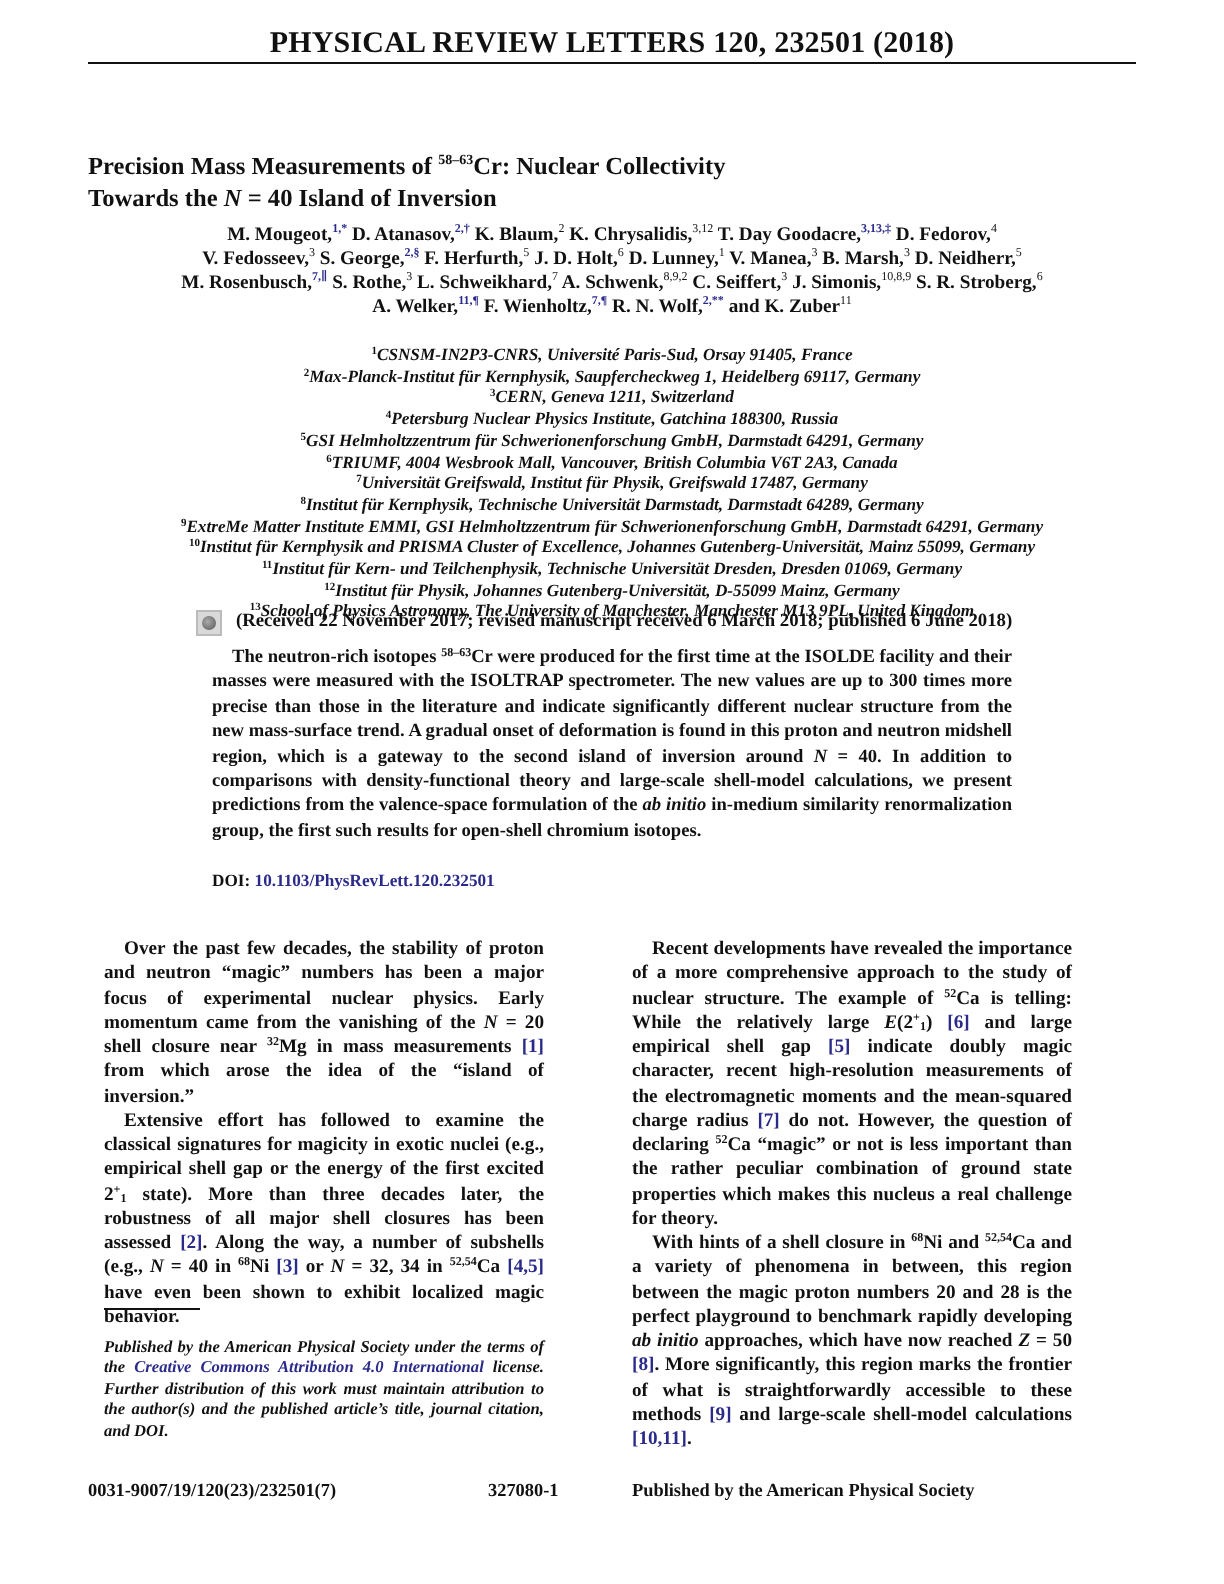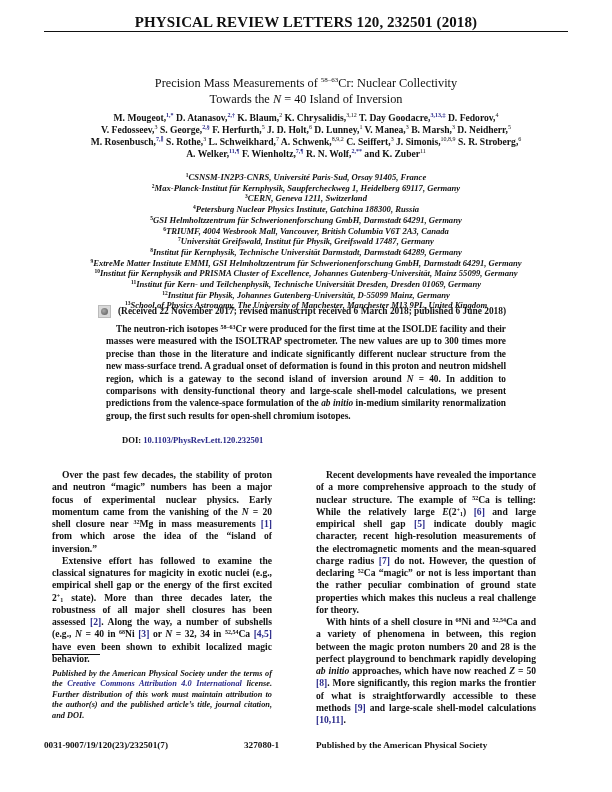--- a/index.html
+++ b/index.html
@@ -2,42 +2,42 @@
 <html><head>
 <meta charset="utf-8">
 <style>
   html, body { margin: 0; padding: 0; background: #ffffff; }
   body { width: 612px; height: 792px; position: relative; overflow: hidden;
          font-family: "Liberation Serif", "DejaVu Serif", serif; color: #111; }
   .abs { position: absolute; }
   .header { left: 44px; top: 14px; width: 524px; text-align: center;
             font-size: 15px; font-weight: bold; letter-spacing: 0.1px; }
   .header-rule { left: 44px; top: 31px; width: 524px; height: 0; border-top: 1.3px solid #111; }
-  .title { left: 44px; top: 73px; width: 524px; text-align: center;
-           font-size: 12.3px; font-weight: normal; line-height: 15.5px; }
+  .title { left: 44px; top: 73px; width: 524px; text-align: left;
+           font-size: 12.3px; font-weight: bold; line-height: 15.5px; }
   .title i { font-style: italic; }
   .title sup { font-size: 7px; }
   .authors { left: 54px; top: 112px; width: 504px; text-align: center;
              font-size: 9.6px; font-weight: bold; line-height: 12.1px; }
   .authors sup { font-size: 6px; font-weight: normal; vertical-align: 4px; line-height: 0; }
   .authors sup.link { color: #2a2a8a; font-weight: bold; }
   .affils { left: 40px; top: 172px; width: 532px; text-align: center;
             font-size: 8.6px; font-style: italic; font-weight: bold; line-height: 10.7px; }
   .affils sup { font-size: 5.5px; font-style: normal; vertical-align: 3px; line-height: 0; }
   .received-row { left: 98px; top: 304px; width: 470px; height: 14px;
                   display: flex; align-items: center; font-size: 9.4px; font-weight: bold; }
   .crossmark { width: 11px; height: 11px; margin-right: 7px; background: #d9d9d9;
                border: 1px solid #bbb; display: flex; align-items: center; justify-content: center; }
   .crossmark::after { content: ""; width: 7px; height: 7px; border-radius: 50%;
                       background: radial-gradient(circle at 40% 40%, #aaa, #555); }
   .abstract { left: 106px; top: 323px; width: 400px; text-align: justify;
               font-size: 9.3px; font-weight: bold; line-height: 12.4px; text-indent: 10px; }
   .abstract sup { font-size: 6px; vertical-align: 3px; line-height: 0; }
   .abstract i { font-style: italic; }
-  .doi { left: 106px; top: 435px; font-size: 8.6px; font-weight: bold; margin-left: 16px; }
+  .doi { left: 106px; top: 435px; font-size: 8.6px; font-weight: bold; }
   .doi a { color: #2a2a8a; text-decoration: none; }
   .col { top: 469px; width: 220px; text-align: justify; font-size: 9.6px;
          font-weight: bold; line-height: 12.25px; }
   .col p { margin: 0; text-indent: 10px; }
   .col sup { font-size: 6px; vertical-align: 3.5px; line-height: 0; }
   .col sub { font-size: 6px; vertical-align: -1px; line-height: 0; }
   .col i { font-style: italic; }
   .ref { color: #2a2a8a; }
   .col-left { left: 52px; }
   .col-right { left: 316px; }

